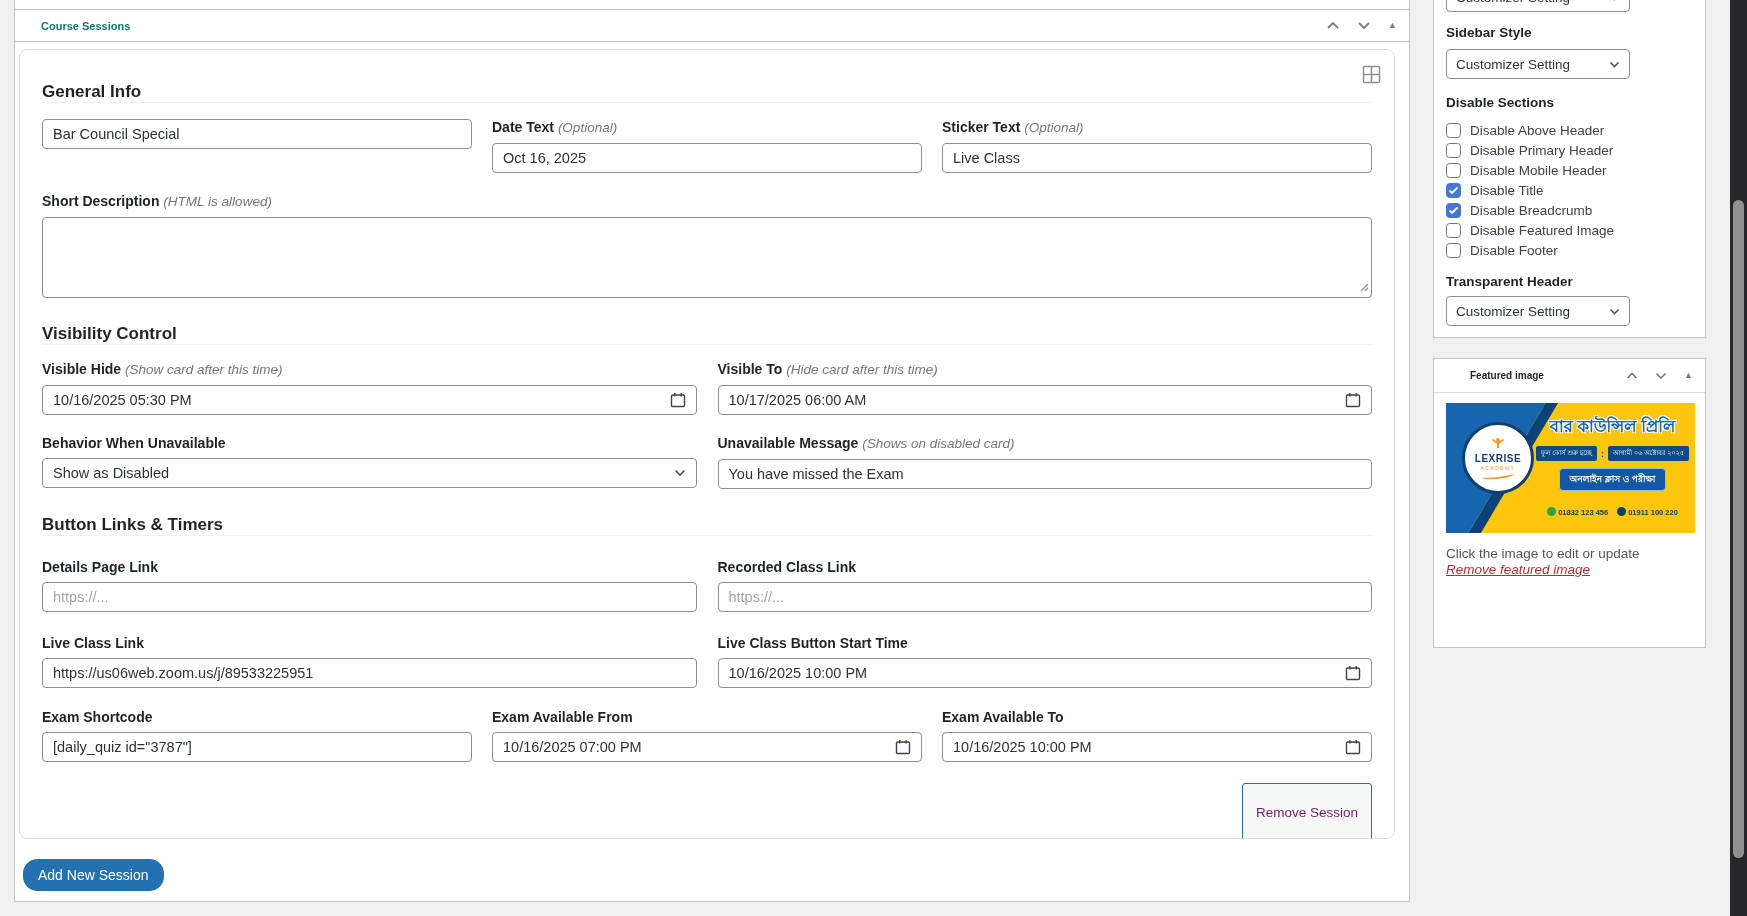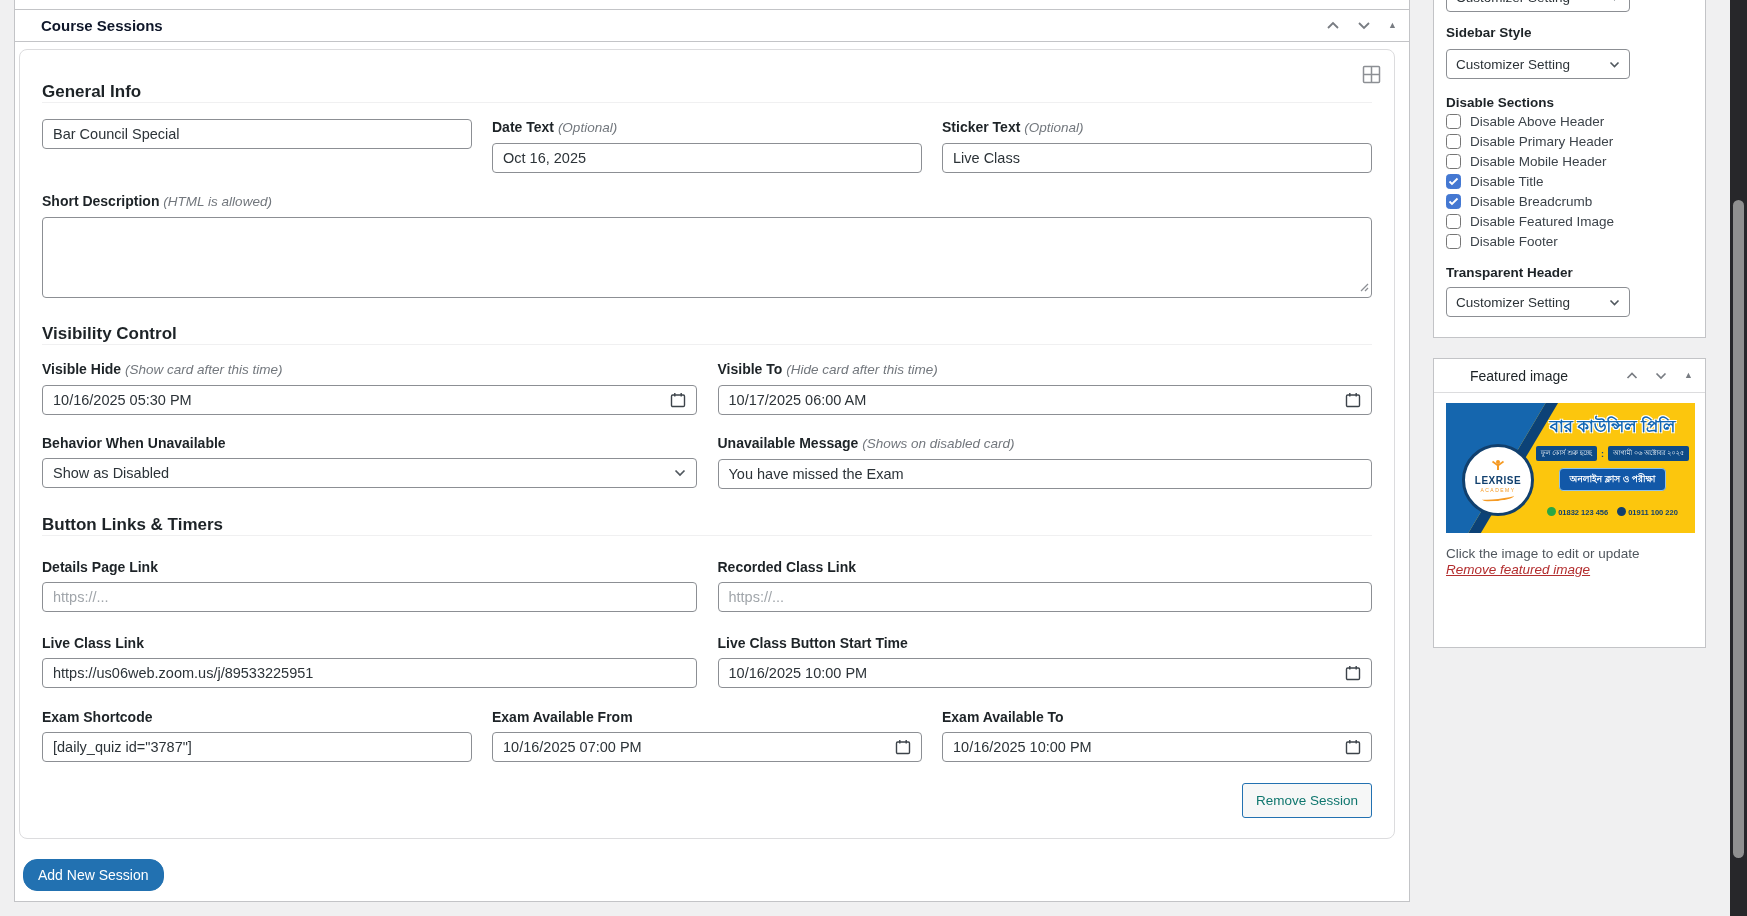--- a/index.html
+++ b/index.html
@@ -7,21 +7,21 @@
   body {
     position:relative; overflow:hidden; background:#f0f0f1;
     font-family:"Liberation Sans","DejaVu Sans",sans-serif; color:#1d2327; font-size:13px;
   }
   
   #main-col { position:absolute; left:14px; top:0; width:1396px; }
   .prev-strip { height:9px; background:#fff; border-left:1px solid #c3c4c7; border-right:1px solid #c3c4c7; }
   .postbox { background:#fff; border:1px solid #c3c4c7; }
   #course-box { height:893px; }
   .box-header { height:32px; display:flex; align-items:center; border-bottom:1px solid #c3c4c7; padding:0 12px 0 26px; }
-  .box-title { font-size:15px; font-weight:700; color:#0f172a; flex:1; }
+  .box-title { font-size:11px; font-weight:700; color:#0f766e; flex:1; }
   .header-icons { display:flex; gap:17px; align-items:center; color:#787c82; }
   .hicon { cursor:pointer; display:flex; align-items:center; }
   .tri { font-size:9px; color:#787c82; line-height:9px; }
   
   .session-card { margin:7px 14px 0 4px; border:1px solid #dcdcde; border-radius:8px;
     padding:22px 22px 20px; position:relative; height:790px; overflow:hidden; }
   .grid-handle { position:absolute; top:15px; right:13px; cursor:grab; }
   .sec-h { font-size:17px; font-weight:600; color:#1d2327; border-bottom:1px solid #f0f0f1; }
   .mt10 { margin-top:10px; } .mt14 { margin-top:26px; } .mt16 { margin-top:16px; }
   .mt20 { margin-top:20px; } .mt21 { margin-top:21px; } .mt23 { margin-top:23px; }
@@ -31,50 +31,50 @@
   .hint { font-weight:400; font-style:italic; color:#72777d; font-size:13.5px; }
   .input, .select { height:30px; border:1px solid #8c8f94; border-radius:4px; background:#fff;
     display:flex; align-items:center; padding:0 10px; font-size:14.5px; color:#2c3338; cursor:text; }
   .select { cursor:pointer; }
   .input .val { flex:1; white-space:nowrap; overflow:hidden; }
   .placeholder { color:#a0a5aa; }
   .icon-right { margin-left:auto; display:flex; align-items:center; flex:none; }
   .textarea { height:81px; border:1px solid #8c8f94; border-radius:4px; background:#fff; position:relative; cursor:text; }
   .grip { position:absolute; right:2px; bottom:2px; }
   .remove-row { text-align:right; }
-  .btn-secondary { display:inline-block; background:#f6f7f7; color:#0f766e; border:1px solid #2271b1;
-    border-radius:3px; font-size:13.5px; padding:9px 13px; cursor:pointer; }
+  .btn-secondary { display:inline-block; background:#f6f7f7; color:#701a75; border:1px solid #2271b1;
+    border-radius:3px; font-size:13.5px; padding:21px 13px; cursor:pointer; }
   .btn-primary { display:inline-block; background:#2271b1; color:#fff; border:1px solid #2271b1;
     border-radius:14px; font-size:14px; padding:7px 14px; margin:20px 0 0 8px; cursor:pointer; }
   
   #side-col { position:absolute; left:1433px; top:0; width:273px; }
   #side-box1 { position:absolute; top:-60px; left:0; width:273px; height:398px;
     background:#fff; border:1px solid #c3c4c7; padding:0 12px; overflow:hidden; }
   .side-label { font-size:13.5px; font-weight:600; color:#1d2327; line-height:16px; }
   .side-select { width:184px; height:30px; border:1px solid #8c8f94; border-radius:4px; background:#fff;
     display:flex; align-items:center; padding:0 9px; font-size:13.5px; color:#2c3338; cursor:pointer; }
   .side-select .icon-right { margin-left:auto; }
   .cbrow { height:20px; display:flex; align-items:center; gap:9px; cursor:pointer; }
   .cb { width:15px; height:15px; border:1px solid #767676; border-radius:3.5px; background:#fff;
     display:flex; align-items:center; justify-content:center; flex:none; }
   .cb svg { display:none; }
   .cbrow.checked .cb { background:#4478d2; border-color:#4478d2; }
   .cbrow.checked .cb svg { display:block; }
   .cb-label { font-size:13.5px; color:#3c434a; white-space:nowrap; }
   #side-box2 { position:absolute; top:358px; left:0; width:273px; height:290px; background:#fff; border:1px solid #c3c4c7; }
   .fi-header { height:34px; display:flex; align-items:center; border-bottom:1px solid #dcdcde; padding:0 12px; }
-  .fi-title { font-size:14px; font-weight:400; color:#1d2327; flex:1;padding-left:24px; }
+  .fi-title { font-size:10px; font-weight:700; color:#1d2327; flex:1;padding-left:24px; }
   .fi-body { padding:10px 12px 0; }
   .fi-caption { margin-top:13px; font-size:13.5px; color:#50575e; }
   .fi-remove { margin-top:1px; display:inline-block; font-size:13.5px; color:#b32d2e; text-decoration:underline; cursor:pointer;font-style:italic; }
   
   .banner { width:249px; height:130px; position:relative; overflow:hidden; background:#fcc60d; cursor:pointer; }
   .bn-blue2 { position:absolute; inset:0; background:#0c4277; clip-path:polygon(40% 0, 45% 0, 14% 100%, 9% 100%); }
   .bn-blue { position:absolute; inset:0; background:#1566ae; clip-path:polygon(0 0, 40% 0, 9% 100%, 0 100%); }
-  .bn-logo { position:absolute; left:16px; top:41px; width:72px; height:72px; background:#fff;
+  .bn-logo { position:absolute; left:16px; top:19px; width:72px; height:72px; background:#fff;
     border:3px solid #11406e; border-radius:50%; display:flex; flex-direction:column; align-items:center; justify-content:center; gap:1px; }
   .bn-lx { font-size:10px; font-weight:700; color:#11406e; letter-spacing:.5px; }
   .bn-acad { font-size:5px; color:#f59a23; letter-spacing:1.5px; }
   .bn-swoosh { width:32px; height:7px; border-bottom:2px solid #f59a23; border-radius:50%; transform:rotate(-6deg); }
   .bn-right { position:absolute; left:90px; top:11px; right:6px; text-align:center; }
   .bn-head { font-size:16.5px; font-weight:700; color:#1266b4; white-space:nowrap;
     text-shadow:-1px -1px 0 #fff,1px -1px 0 #fff,-1px 1px 0 #fff,1px 1px 0 #fff; }
   .bn-badges { margin-top:5px; display:flex; justify-content:center; align-items:center; gap:4px; }
   .bn-badge { background:#0e4a86; color:#fff; font-size:6.5px; padding:2px 5px; border-radius:2px; white-space:nowrap; }
   .bn-sep { color:#0e4a86; font-weight:700; font-size:9px; }
@@ -302,21 +302,21 @@
     <div class="side-label" style="margin-top:13px;">Sidebar Style</div>
     <div class="side-select" style="margin-top:8px;">
       <span>Customizer Setting</span>
       <span class="icon-right">
         <svg width="11" height="7" viewBox="0 0 11 7">
             <polyline points="1.5,1.5 5.5,5.5 9.5,1.5" fill="none" stroke="#50575e" stroke-width="1.6"></polyline>
           </svg>
       </span>
     </div>
     <div class="side-label" style="margin-top:16px;">Disable Sections</div>
-    <div style="text-align:right;">
+    <div style="margin-top:9px;text-align:right;">
       <div class="cbrow">
         <span class="cb"></span>
         <span class="cb-label">Disable Above Header</span>
       </div>
       <div class="cbrow">
         <span class="cb"></span>
         <span class="cb-label">Disable Primary Header</span>
       </div>
       <div class="cbrow">
         <span class="cb"></span>

